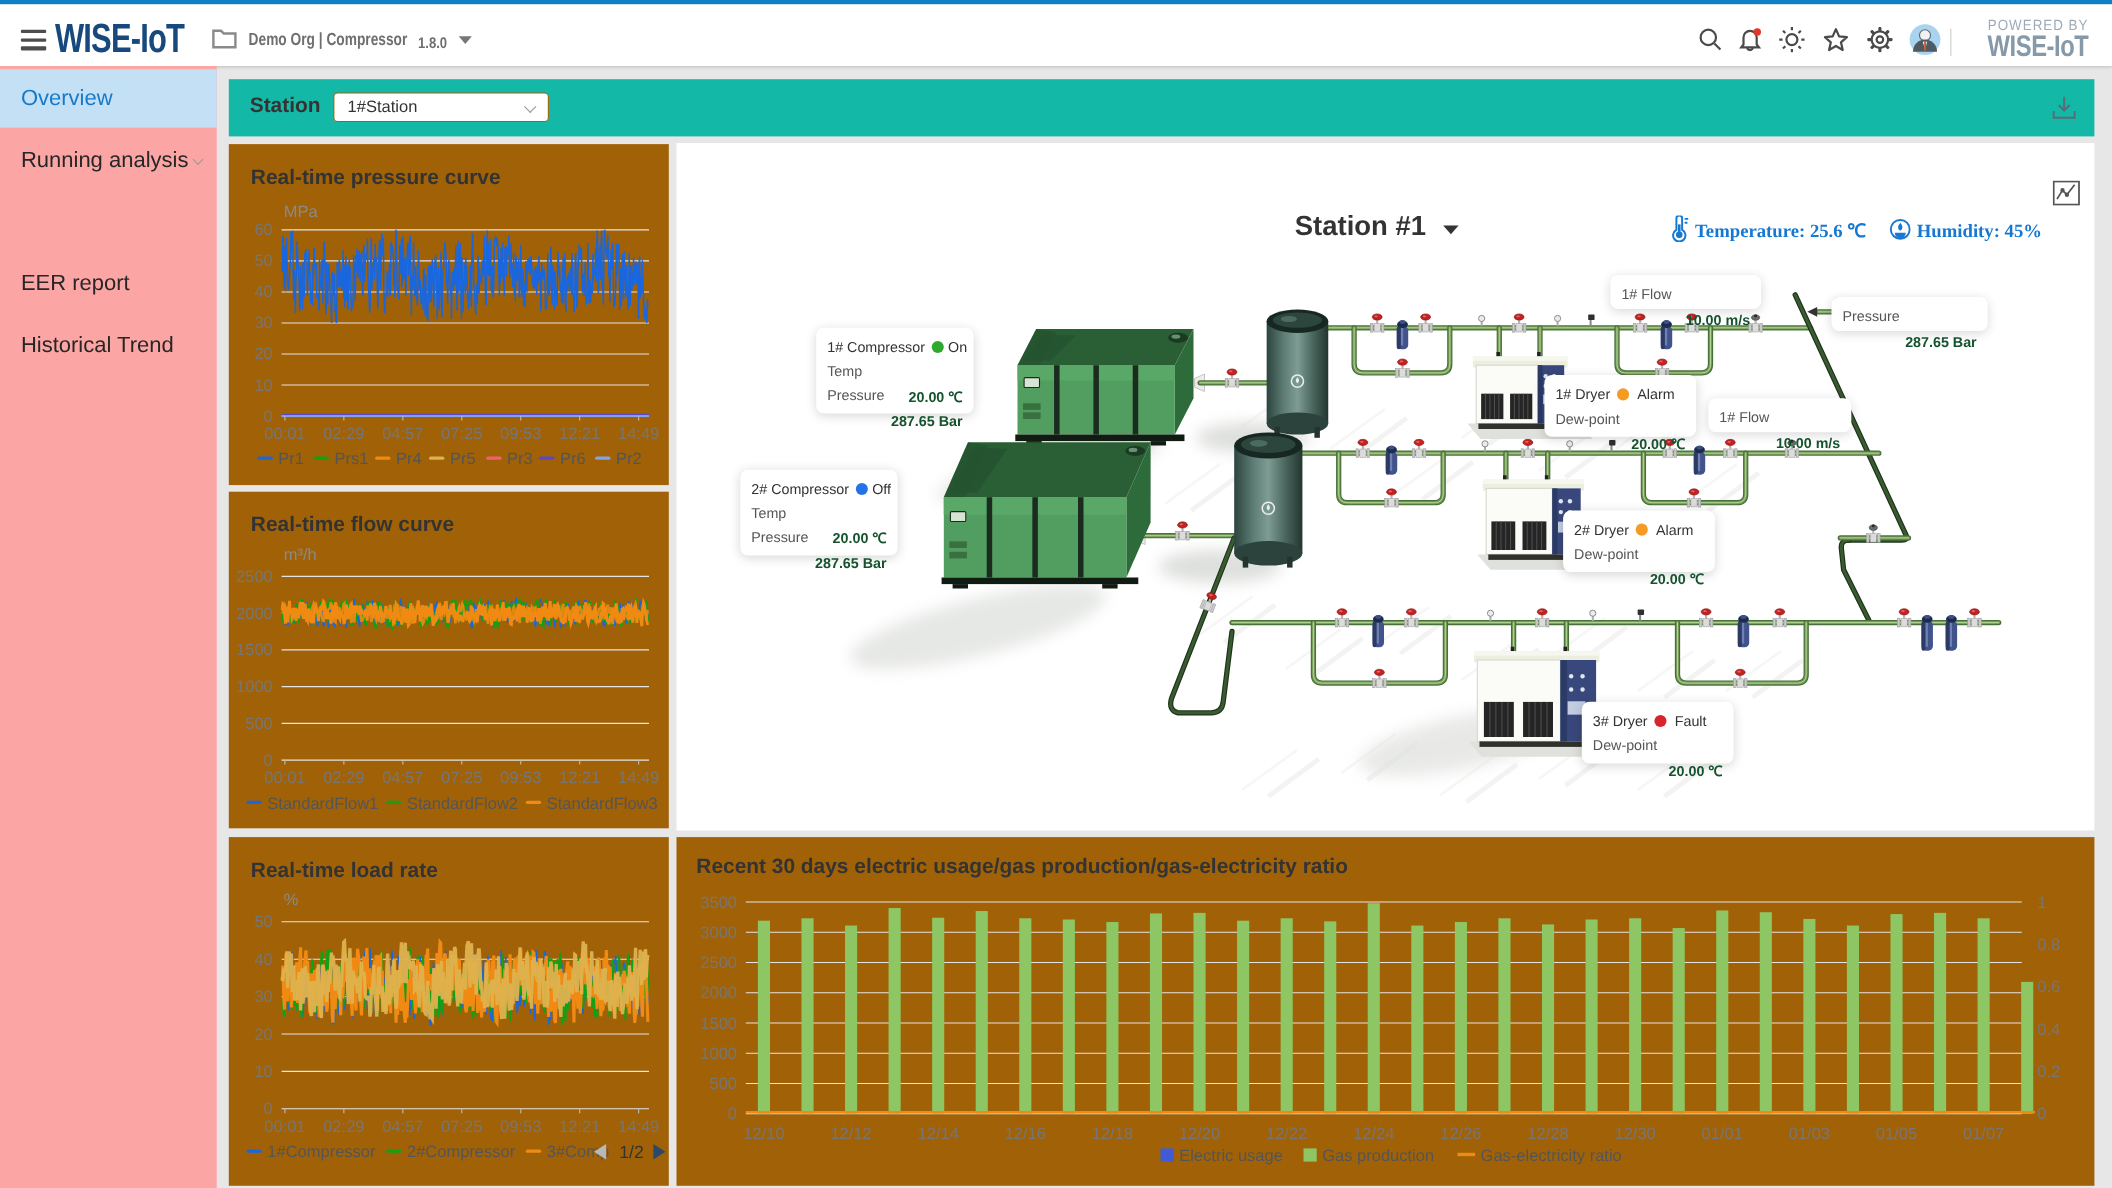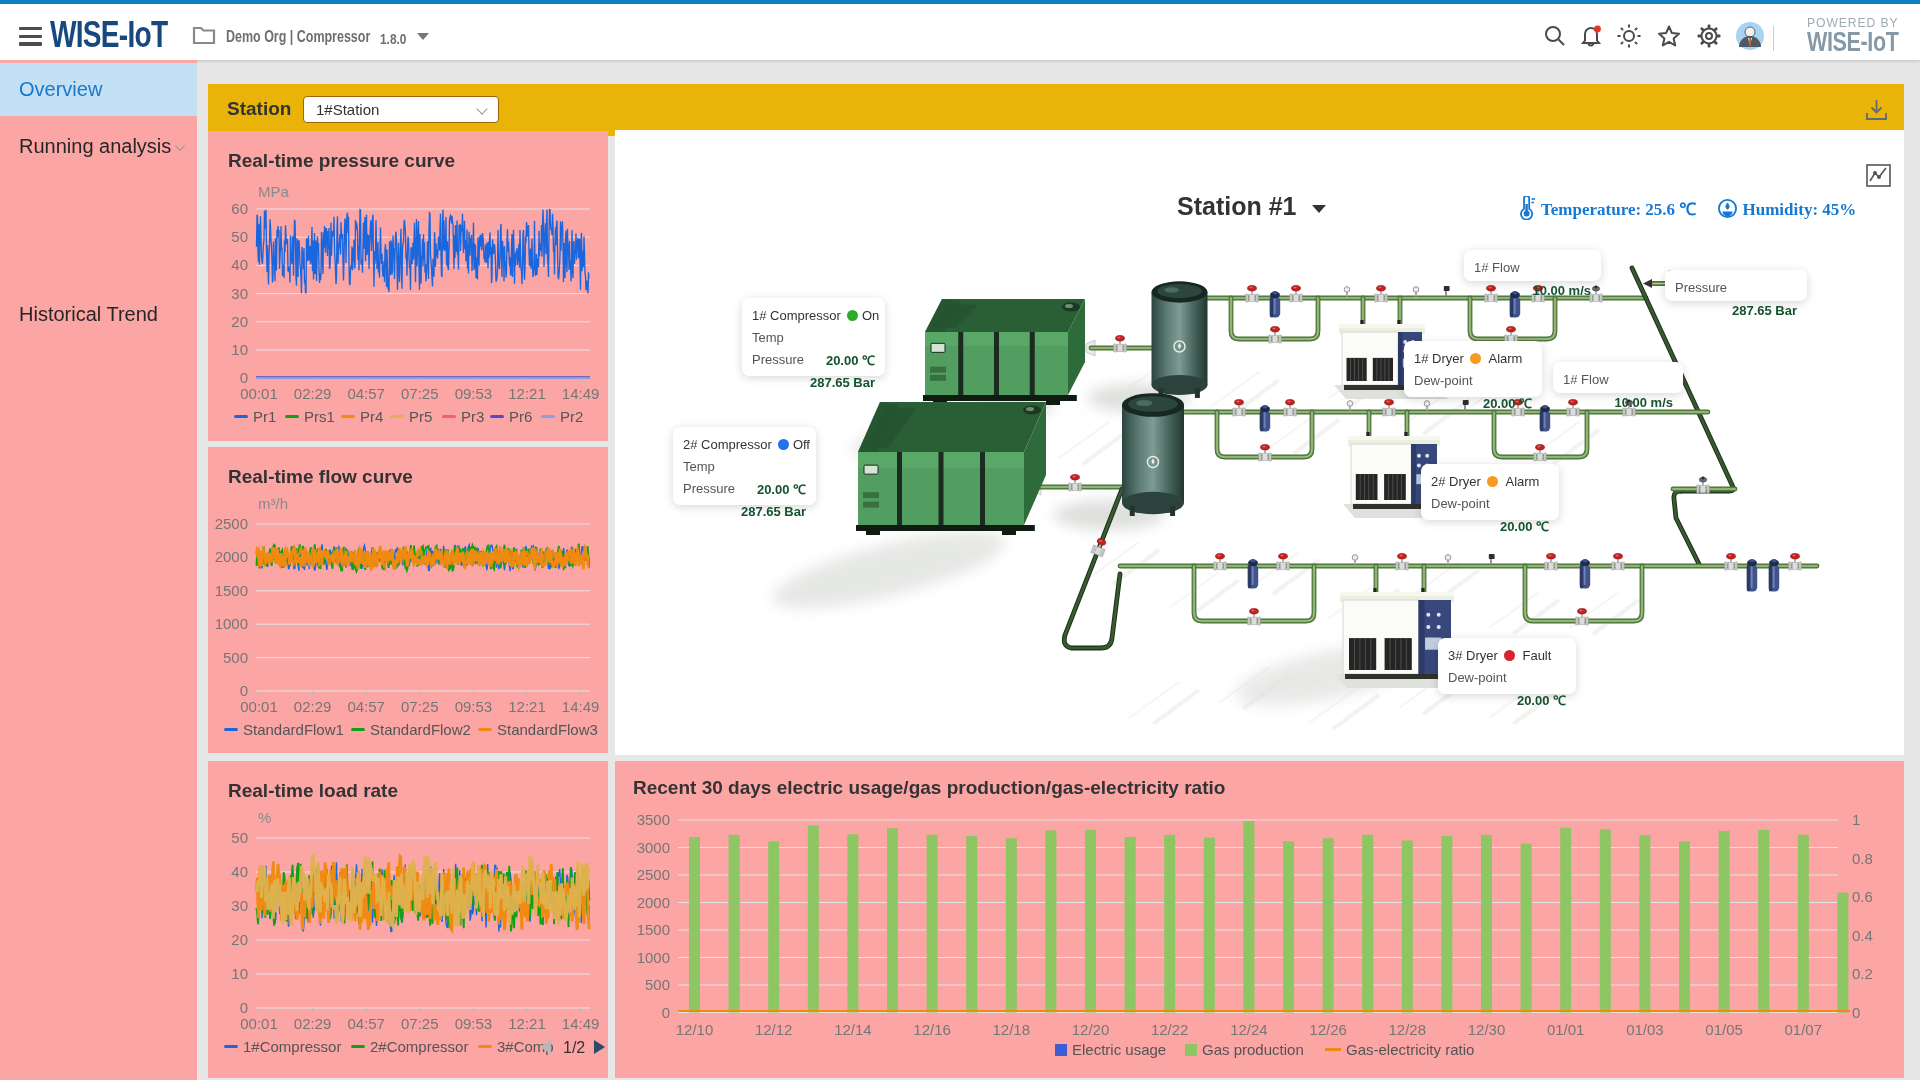--- a/index.html
+++ b/index.html
@@ -13,25 +13,25 @@
 .orgcaret{position:absolute;left:417px;top:29px;width:0;height:0;border-left:6px solid transparent;border-right:6px solid transparent;border-top:7px solid #777;}
 .hic{position:absolute;top:20px;}
 .pby{position:absolute;right:22px;top:11px;text-align:right;color:#9cabb6;}
 .pby .l1{font-size:13.5px;letter-spacing:1px;transform:scaleX(0.9);transform-origin:100% 0;}
 .pby .l2{font-size:27px;font-weight:bold;color:#8699a9;letter-spacing:-0.5px;margin-top:-3px;transform:scaleX(0.8);transform-origin:100% 0;}
 .hdiv{position:absolute;left:1773px;top:22px;width:1px;height:25px;background:#ccc;}
 .sidebar{position:absolute;left:0;top:60px;width:197px;height:1020px;background:#fca5a5;}
 .mi{position:absolute;left:0;width:197px;height:53px;line-height:53px;padding-left:19px;font-size:20px;color:#262626;}
 .mi.act{background:#c3e0f5;color:#1879c8;}
 .chev{display:inline-block;width:7px;height:7px;border-right:1.7px solid #999;border-bottom:1.7px solid #999;transform:rotate(45deg) translateY(-5px);margin-left:12px;}
-.stbar{position:absolute;left:208px;top:84px;width:1696px;height:52px;background:#eab308;}
+.stbar{position:absolute;left:208px;top:72px;width:1696px;height:52px;background:#14b8a6;}
 .stlbl{position:absolute;left:19px;top:14px;font-size:19px;font-weight:600;color:#333;}
 .stsel{position:absolute;left:95px;top:12px;width:196px;height:27px;background:#fff;border:1px solid #a16207;border-radius:4px;font-size:15px;color:#333;line-height:25px;padding-left:12px;}
 .stsel .vc{position:absolute;right:12px;top:8px;width:8px;height:8px;border-right:1.6px solid #999;border-bottom:1.6px solid #999;transform:rotate(45deg);}
-.card{position:absolute;background:#fca5a5;}
+.card{position:absolute;background:#a16207;}
 .dcard{position:absolute;background:#fff;}
 .tip{position:absolute;background:#fff;border-radius:7px;box-shadow:0 2px 10px rgba(0,0,0,0.16);padding:6px 10px;font-size:13px;}
 .tr{display:flex;align-items:center;height:22px;white-space:nowrap;}
 .tr span{flex-shrink:0;}
 .tl{color:#333;}
 .tk{color:#555;}
 .tv{color:#14532d;font-weight:bold;margin-left:auto;margin-top:46px;}
 .dtitle{position:absolute;left:562px;top:62px;font-size:25px;font-weight:600;color:#333;}
 .dcaret{position:absolute;left:697px;top:75px;width:0;height:0;border-left:7px solid transparent;border-right:7px solid transparent;border-top:8px solid #333;}
 .envrow{position:absolute;left:903px;top:66px;font-size:17px;font-weight:600;color:#1678d2;white-space:nowrap;font-family:Liberation Serif, serif;}
@@ -94,20 +94,21 @@
     </svg>
   <div class="hdiv"></div>
   <div class="pby">
       <div class="l1">POWERED BY</div>
       <div class="l2">WISE-IoT</div>
     </div>
 </div>
 <div class="sidebar">
   <div class="mi act" style="top:3px;">Overview</div>
   <div class="mi" style="top:60px;">Running analysis<span class="chev" style="margin-left:2px;"></span></div>
+  <div class="mi" style="top:172px;">EER report</div>
   <div class="mi" style="top:228px;">Historical Trend</div>
 </div>
 <div class="stbar">
   <div class="stlbl">Station</div>
   <div class="stsel">1#Station<span class="vc"></span></div>
   <svg style="position:absolute;right:16px;top:14px;" width="23" height="23" viewBox="0 0 23 23" fill="none" stroke="#5a6b7a" stroke-width="1.8">
       <path d="M2,15 L2,21 L21,21 L21,15"></path>
       <path d="M11.5,2 L11.5,14"></path>
       <path d="M6.5,9.5 L11.5,14.5 L16.5,9.5"></path>
     </svg>

